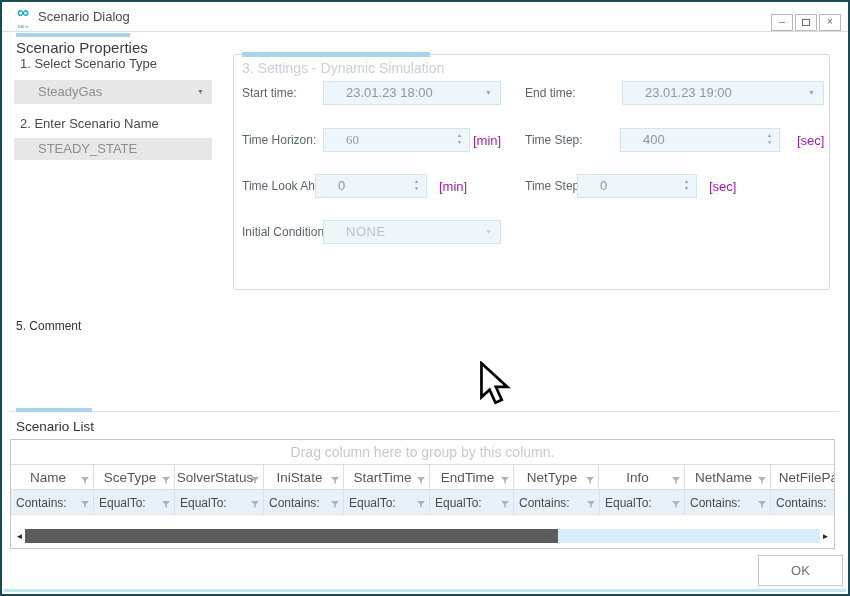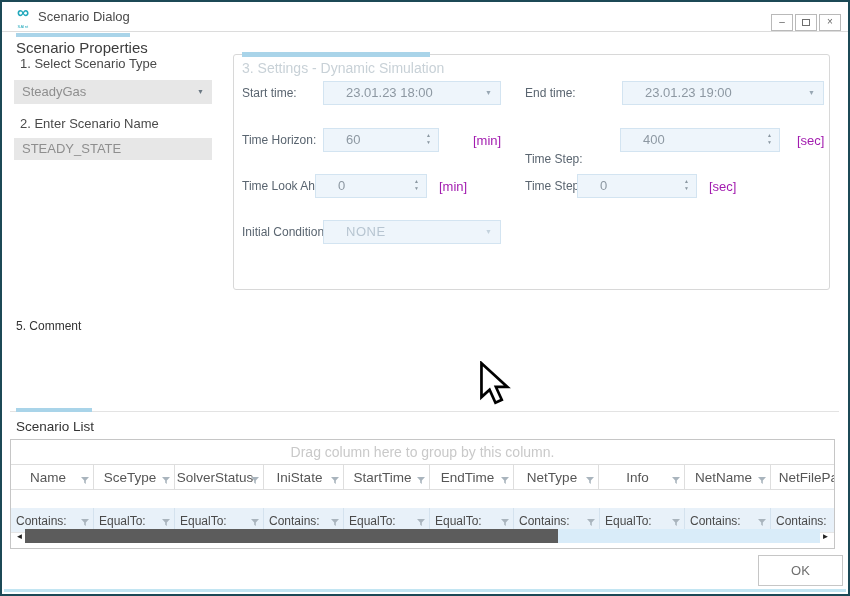--- a/index.html
+++ b/index.html
@@ -19,21 +19,21 @@
   
   .accent { position:absolute; background:#a9d4e9; height:4px; }
   .accent-props { left:14px; top:31px; width:114px; }
   .accent-settings { left:240px; top:50px; width:188px; height:5px; z-index:3; }
   .accent-list { left:14px; top:406px; width:76px; z-index:2; }
   .list-divider { position:absolute; left:8px; right:9px; top:409px; height:1px; background:#e3e3e3; }
 
   
   .props-title { position:absolute; left:14px; top:37px; font-size:15px; color:#3c3c3c; }
   .step-label { position:absolute; font-size:13px; color:#4a4a4a; }
-  .gray-field { position:absolute; background:#e7e7e7; color:#8e8e8e; font-size:13px; line-height:24px; padding-left:8px; }
+  .gray-field { position:absolute; background:#e7e7e7; color:#8e8e8e; font-size:13px; line-height:24px; padding-left:24px; }
   .dd-arrow { position:absolute; right:8px; top:0; bottom:0; display:flex; align-items:center; font-size:7px; color:#6b7883; }
 
   
   .settings-panel { position:absolute; left:231px; top:52px; width:597px; height:236px; border:1px solid #d8d8d8; border-radius:3px; background:#fff; }
   .settings-title { position:absolute; left:240px; top:58px; font-size:14px; color:#c8d1d7; }
   .slabel { position:absolute; font-size:12px; color:#5a6570; }
   .sunit  { position:absolute; font-size:13px; color:#a21caf; }
   .blue-field { position:absolute; background:#eef5fb; border:1px solid #d3e4f1; color:#8d98a2; font-size:13px; height:24px; line-height:22px; padding-left:22px; }
   .blue-field .dd-arrow { color:#98a7b3; }
   .muted-val { color:#b7c5d1; letter-spacing:.5px; }
@@ -49,21 +49,21 @@
   .cursor { position:absolute; left:477px; top:359px; z-index:9; }
 
   
   .list-title { position:absolute; left:14px; top:417px; font-size:13.5px; color:#333; }
   .grid { position:absolute; left:8px; top:437px; width:825px; height:110px; border:1px solid #c6c6c6; background:#fff; overflow:hidden; }
   .group-row { height:25px; border-bottom:1px solid #dedede; display:flex; align-items:center; justify-content:center; font-size:14px; color:#c9c9c9; }
   .header-row { height:25px; display:flex; border-bottom:1px solid #dedede; }
   .hcell { position:relative; height:25px; border-right:1px solid #dedede; display:flex; align-items:center; justify-content:center; font-size:13.5px; color:#565656; flex:none; }
   .hcell .funnel { position:absolute; right:3px; top:8px; }
   .hcell .htext { padding-right:8px; }
-  .filter-row { height:25px; display:flex; background:#e8f1f9; border-bottom:1px solid #e6e6e6;margin-top:18px; }
+  .filter-row { height:25px; display:flex; background:#e8f1f9; border-bottom:1px solid #e6e6e6; }
   .fcell { position:relative; height:25px; border-right:1px solid #d4e2ee; display:flex; align-items:center; font-size:12px; color:#4a4a4a; padding-left:5px; flex:none; }
   .fcell .funnel { position:absolute; right:3px; top:8px; }
 
   
   .hscroll { position:absolute; left:3px; right:3px; bottom:4px; height:16px; display:flex; align-items:center; }
   .scroll-arrow { width:11px; height:16px; font-size:8px; color:#222; display:flex; align-items:center; justify-content:center; flex:none; }
   .scroll-track { position:relative; flex:1; height:14px; background:#d9ecf9; }
   .scroll-thumb { position:absolute; left:0; top:0; height:14px; width:67%; background:#5c5c5c; }
 
   
@@ -110,29 +110,29 @@
     <span>23.01.23 18:00</span>
     <span class="dd-arrow">▼</span>
   </div>
   <div class="slabel" style="left:523px; top:84px;">End time:</div>
   <div class="blue-field" style="left:620px; top:79px; width:202px;">
     <span>23.01.23 19:00</span>
     <span class="dd-arrow">▼</span>
   </div>
 
   <div class="slabel" style="left:240px; top:131px;">Time Horizon:</div>
-  <div class="blue-field" style="left:321px; top:126px; width:116px;">
+  <div class="blue-field" style="left:321px; top:126px; width:147px;font-family:Liberation Serif, serif;">
     <span>60</span>
     <span class="spin">
         <span>▲</span>
         <span>▼</span>
       </span>
   </div>
   <div class="sunit" style="left:471px; top:131px;">[min]</div>
-  <div class="slabel" style="left:523px; top:131px;margin-top:19px;">Time Step:</div>
+  <div class="slabel" style="left:523px; top:131px;">Time Step:</div>
   <div class="blue-field" style="left:618px; top:126px; width:160px;">
     <span>400</span>
     <span class="spin">
         <span>▲</span>
         <span>▼</span>
       </span>
   </div>
   <div class="sunit" style="left:795px; top:131px;">[sec]</div>
 
   <div class="slabel" style="left:240px; top:177px;">Time Look Ahead:</div>

